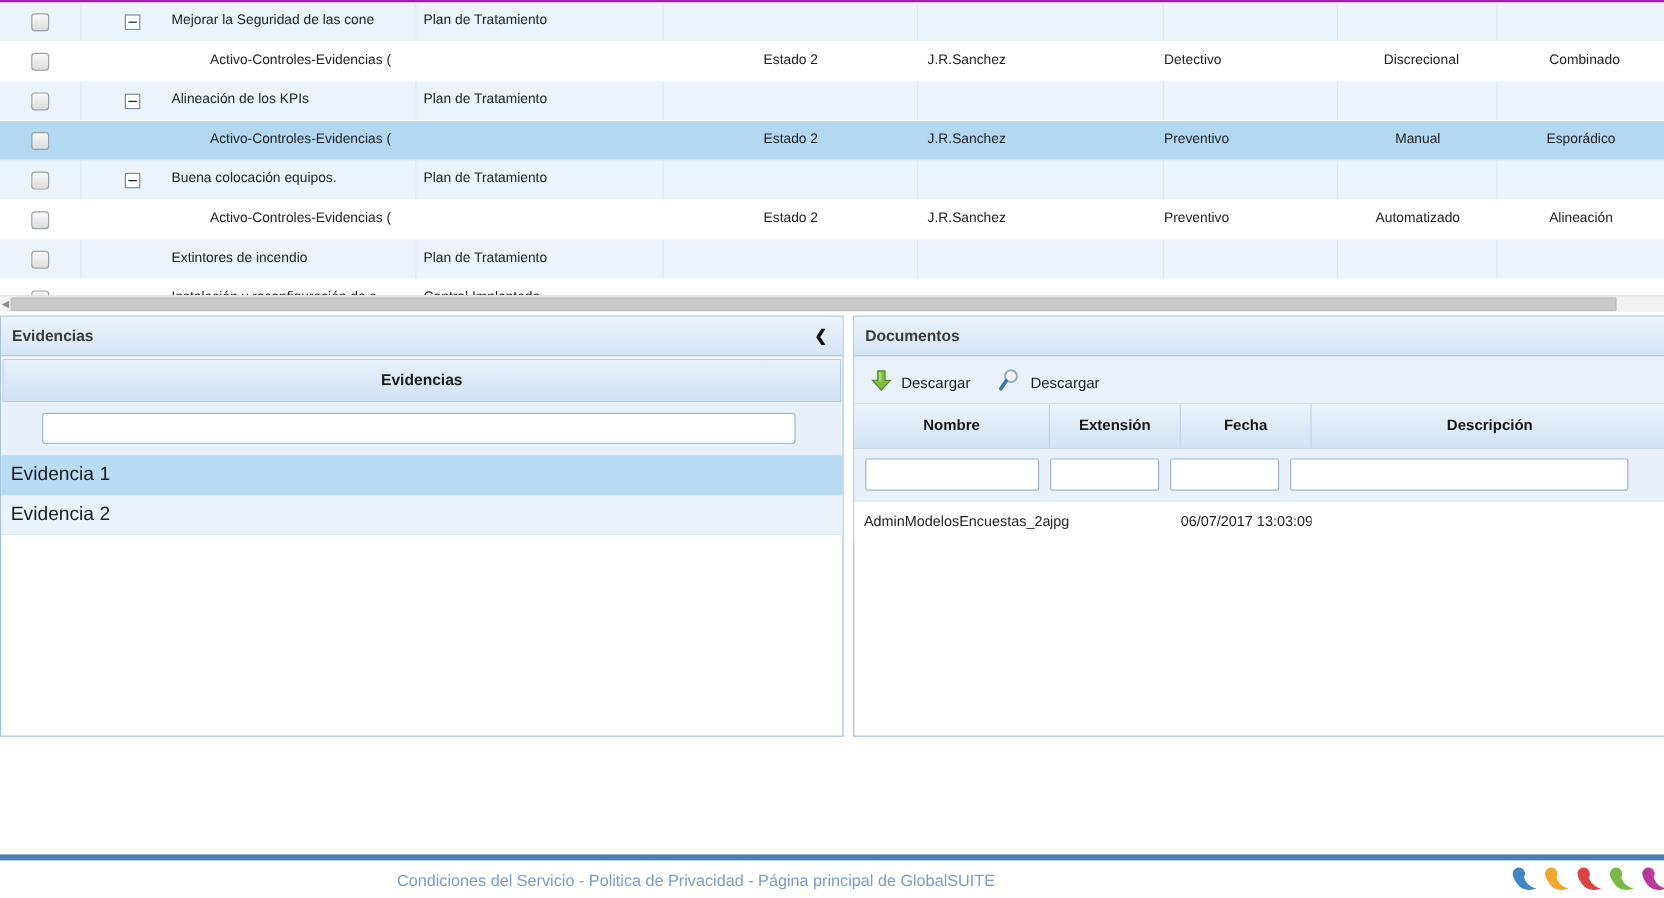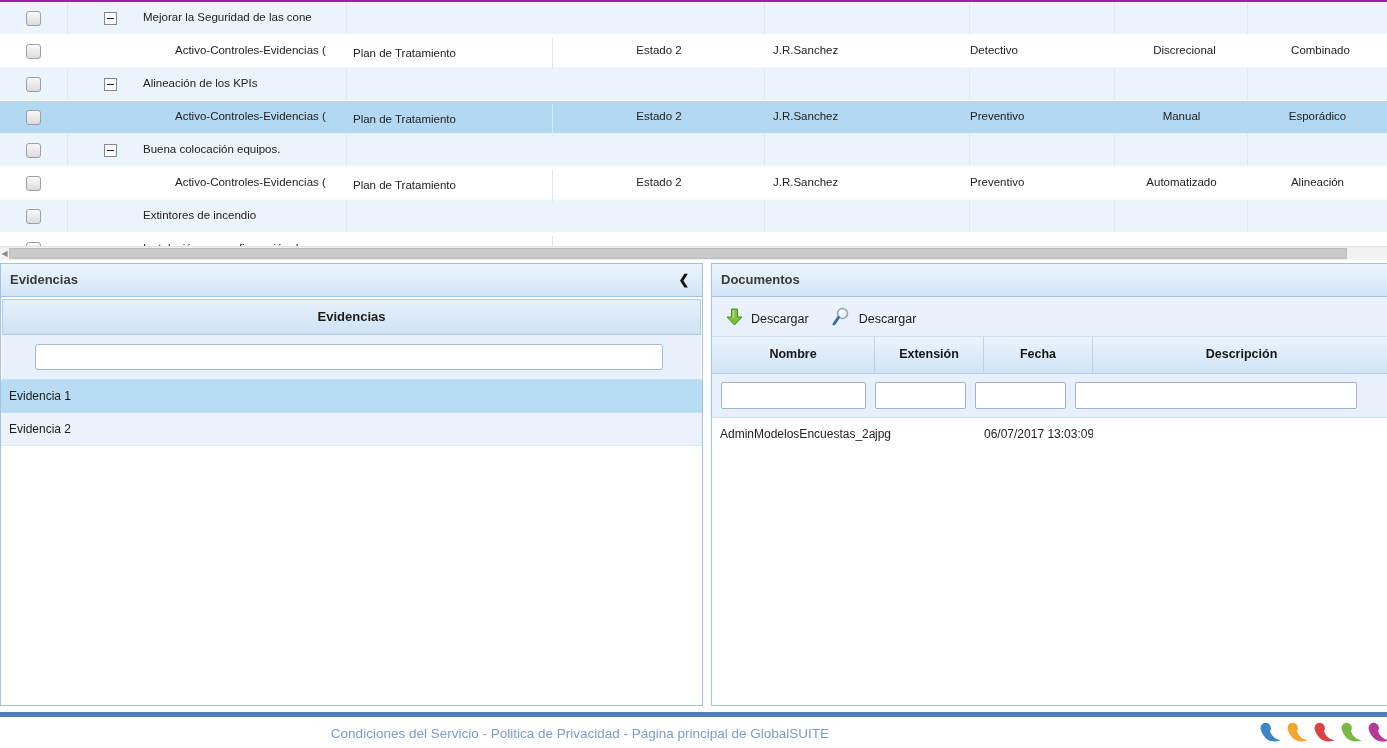--- a/index.html
+++ b/index.html
@@ -11,54 +11,54 @@
   #grid { position:absolute; left:0; top:0; width:1387px; height:246px; overflow:hidden; border-top:2px solid #a21caf; }
   .row { display:flex; width:1387px; height:33px; font-size:11.5px; white-space:nowrap; }
   .r-blue { background:#ebf3fb; border-bottom:1px solid #fdfeff; }
   .r-white { background:#ffffff; border-bottom:1px solid #f3f8fd; }
   .r-sel { background:#b3d8f2; border-bottom:1px solid #e6f2fb; }
   .cell { height:100%; line-height:31px; overflow:hidden; }
   .r-blue .cell { border-right:1px solid #dbe9f7; }
   .r-blue .cell:last-child { border-right:none; }
   .cc { width:68px; }
   .ct { width:279px; position:relative; }
-  .cp { width:206px; padding-left:6px;margin-top:36px; }
+  .cp { width:206px; padding-left:6px; }
   .ce { width:212px; text-align:center; }
   .cr { width:205px; padding-left:8px; }
   .cti { width:145px; }
   .cm { width:133px; text-align:center; }
   .cf { width:139px; text-align:center; }
   .lv1 { padding-left:75px; display:block; }
   .lv2 { padding-left:107px; display:block; }
   .checkbox { width:15px; height:15px; margin:9px 0 0 26px; border:1px solid #9aa0a8; border-radius:3px;
               background:linear-gradient(#f9f9f9,#dcdcdc); }
   .expander { position:absolute; left:36px; top:10px; width:13px; height:13px; background:#fff;
               border:1px solid #7e8a99; }
   .minus { position:absolute; left:2px; top:5px; width:7px; height:1px; background:#222; display:block; }
 
   
   #hscroll { position:absolute; left:0; top:246px; width:1387px; height:14px; background:#f2f2f2; border-top:1px solid #e2e2e2; }
   #hscroll .arrow-left { position:absolute; left:0; top:2px; width:9px; height:10px; font-size:8px; line-height:10px; color:#8a8a8a; text-align:center; }
   #hscroll .thumb { position:absolute; left:9px; top:1px; width:1338px; height:11px; background:#c9c9c9; border:1px solid #bdbdbd; }
 
   
-  .panel { position:absolute; top:263px; height:443px; border:1px solid #a3c3e0; background:#fff; }
+  .panel { position:absolute; top:263px; height:351px; border:1px solid #a3c3e0; background:#fff; }
   .phead { position:relative; height:33px; background:linear-gradient(#ecf4fd,#d3e5f6); border-bottom:1px solid #a3c3e0;
            font-size:13px; font-weight:bold; color:#3a3a3a; line-height:32px; padding-left:9px; }
   #panel-evid { left:0; width:703px; }
   #panel-docs { left:711px; width:680px; }
   .collapse-btn { position:absolute; right:10px; top:0; width:16px; height:32px; line-height:32px; font-size:13px; color:#111;
                   text-align:center; font-weight:bold; cursor:pointer; }
 
   .ev-colhead { height:36px; margin:2px 1px 0 1px; background:linear-gradient(#e7f1fc,#cfe2f4); border:1px solid #b3cde6;
                 text-align:center; font-weight:bold; font-size:13px; line-height:34px; color:#1c1c1c; }
   .ev-filter { height:45px; margin:0 1px; background:#e8f1fb; border-bottom:1px solid #cbdff0; }
   .ev-filter input { position:relative; left:33px; top:9px; width:628px; height:26px; border:1px solid #a5bbd0; border-radius:3px;
                      background:#fff; font-size:12px; padding:0 6px; outline:none; }
-  .ev-item { height:33px; line-height:32px; padding-left:8px; font-size:12px; color:#1c1c1c; }
+  .ev-item { height:33px; line-height:32px; padding-left:8px; font-size:16px; color:#1c1c1c; }
   .ev-sel { background:#b9dcf5; border-bottom:1px solid #c6e0f3; }
   .ev-alt { background:#eaf3fc; border-bottom:1px solid #ddebf8; }
 
   .toolbar { height:40px; background:#e9f2fc; border-bottom:1px solid #cddff0; display:flex; align-items:center; padding-left:14px; }
   .tbtn { display:inline-flex; align-items:flex-end; gap:8px; font-size:12.5px; color:#1c1c1c; margin-right:22px; cursor:pointer; }
 
   .doc-cols { display:flex; height:37px; background:linear-gradient(#e9f3fc,#d2e4f5); border-bottom:1px solid #b3cde6; }
   .doc-col { border-right:1px solid #bcd2e8; text-align:center; font-weight:bold; font-size:12.5px; line-height:35px; color:#161616; }
   .dc1 { width:163px; } .dc2 { width:109px; } .dc3 { width:109px; } .dc4 { width:297px; border-right:none; }
   .doc-filter { display:flex; height:44px; background:#e8f1fb; border-bottom:1px solid #cddff0; }

